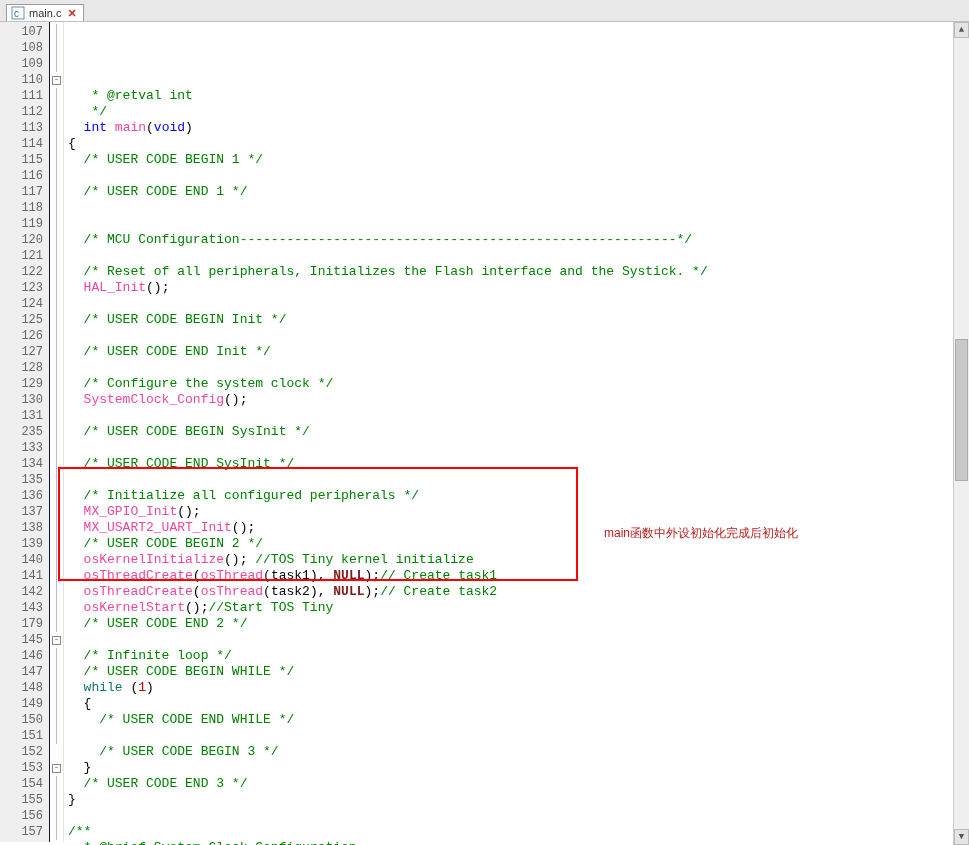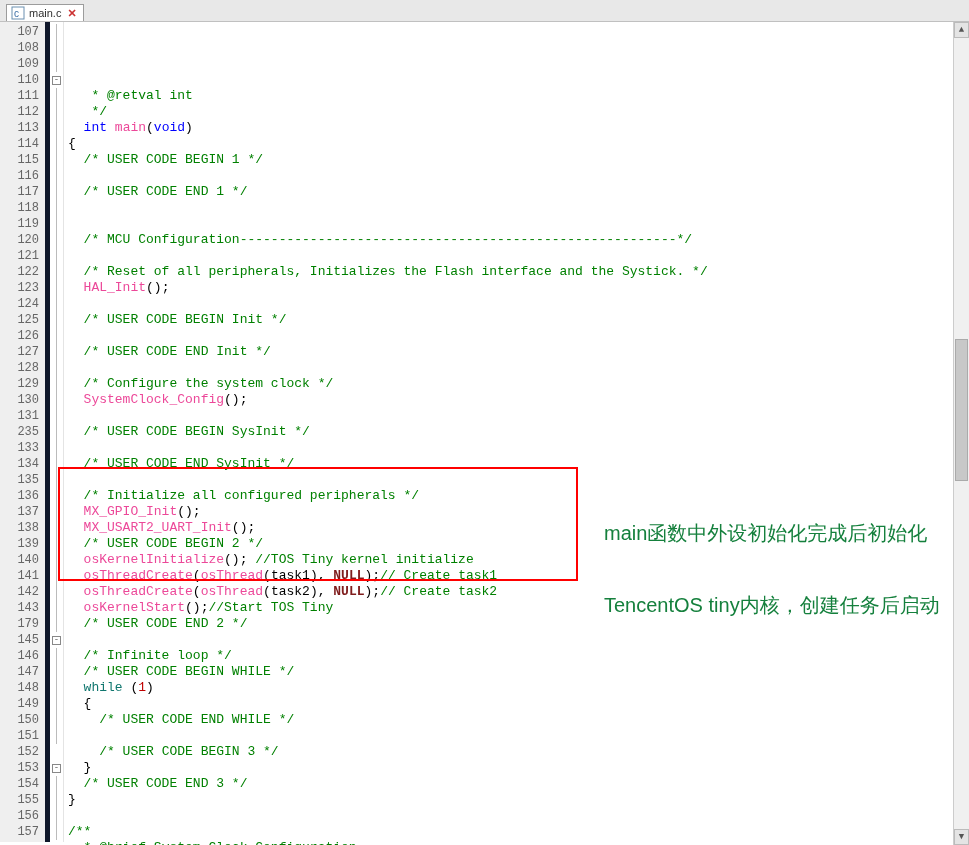--- a/index.html
+++ b/index.html
@@ -34,21 +34,21 @@
 .file-tab .icon { width: 14px; height: 14px; display: inline-flex; }
 .close-x { color: #cc3333; font-weight: bold; margin-left: 2px; }
 .editor {
   display: flex;
   height: 820px;
   position: relative;
 }
 .gutter {
   width: 50px;
   background: #efefef;
-  border-right: 5px solid #0f172a;
+  border-right: 1px solid #0f172a;
   color: #666;
   text-align: right;
   padding-right: 6px;
   font-size: 12px;
   line-height: 16px;
   padding-top: 2px;
 }
 .fold-col {
   width: 14px;
   background: #ffffff;
@@ -76,23 +76,23 @@
 .n { color: #c00000; }
 .kw2 { color: #7f1d1d; font-weight: bold; }
 .plain { color: #000000; }
 .redbox {
   position: absolute;
   border: 2px solid #ff0000;
   pointer-events: none;
 }
 .annotation {
   position: absolute;
-  color: #15803d;
+  color: #b91c1c;
   font-family: "Microsoft YaHei", "SimSun", sans-serif;
-  font-size: 20px;
+  font-size: 12px;
   line-height: 24px;
 }
 .scrollbar-v {
   position: absolute;
   right: 0;
   top: 22px;
   bottom: 0;
   width: 16px;
   background: #f0f0f0;
   border-left: 1px solid #ccc;
@@ -315,21 +315,20 @@
         <div class="ln"></div>
       </div>
       <div>
         <div class="ln"></div>
       </div>
     </div>
   <div class="code-area" id="codearea">
     <div class="redbox" id="redbox" style="top: 445px; left: -6px; width: 520px; height: 114px;"></div>
     <div class="annotation" id="annot" style="top: 451px; left: 540px;">
       <div>main函数中外设初始化完成后初始化</div>
-      <div>TencentOS tiny内核，创建任务后启动</div>
     </div>
   <div class="code-line"><span class="plain">   </span><span class="c">* </span><span class="c">@retval</span><span class="c"> int</span></div><div class="code-line"><span class="plain">   </span><span class="c">*/</span></div><div class="code-line"><span class="plain">  </span><span class="t">int</span><span class="plain"> </span><span class="fn">main</span><span class="plain">(</span><span class="t">void</span><span class="plain">)</span></div><div class="code-line"><span class="plain">{</span></div><div class="code-line"><span class="plain">  </span><span class="c">/* USER CODE BEGIN 1 */</span></div><div class="code-line"></div><div class="code-line"><span class="plain">  </span><span class="c">/* USER CODE END 1 */</span></div><div class="code-line"></div><div class="code-line"></div><div class="code-line"><span class="plain">  </span><span class="c">/* MCU Configuration--------------------------------------------------------*/</span></div><div class="code-line"></div><div class="code-line"><span class="plain">  </span><span class="c">/* Reset of all peripherals, Initializes the Flash interface and the Systick. */</span></div><div class="code-line"><span class="plain">  </span><span class="fn">HAL_Init</span><span class="plain">();</span></div><div class="code-line"></div><div class="code-line"><span class="plain">  </span><span class="c">/* USER CODE BEGIN Init */</span></div><div class="code-line"></div><div class="code-line"><span class="plain">  </span><span class="c">/* USER CODE END Init */</span></div><div class="code-line"></div><div class="code-line"><span class="plain">  </span><span class="c">/* Configure the system clock */</span></div><div class="code-line"><span class="plain">  </span><span class="fn">SystemClock_Config</span><span class="plain">();</span></div><div class="code-line"></div><div class="code-line"><span class="plain">  </span><span class="c">/* USER CODE BEGIN SysInit */</span></div><div class="code-line"></div><div class="code-line"><span class="plain">  </span><span class="c">/* USER CODE END SysInit */</span></div><div class="code-line"></div><div class="code-line"><span class="plain">  </span><span class="c">/* Initialize all configured peripherals */</span></div><div class="code-line"><span class="plain">  </span><span class="fn">MX_GPIO_Init</span><span class="plain">();</span></div><div class="code-line"><span class="plain">  </span><span class="fn">MX_USART2_UART_Init</span><span class="plain">();</span></div><div class="code-line"><span class="plain">  </span><span class="c">/* USER CODE BEGIN 2 */</span></div><div class="code-line"><span class="plain">  </span><span class="fn">osKernelInitialize</span><span class="plain">(); </span><span class="c">//TOS Tiny kernel initialize</span></div><div class="code-line"><span class="plain">  </span><span class="fn">osThreadCreate</span><span class="plain">(</span><span class="fn">osThread</span><span class="plain">(</span><span class="plain">task1</span><span class="plain">), </span><span class="kw2">NULL</span><span class="plain">);</span><span class="c">// Create task1</span></div><div class="code-line"><span class="plain">  </span><span class="fn">osThreadCreate</span><span class="plain">(</span><span class="fn">osThread</span><span class="plain">(</span><span class="plain">task2</span><span class="plain">), </span><span class="kw2">NULL</span><span class="plain">);</span><span class="c">// Create task2</span></div><div class="code-line"><span class="plain">  </span><span class="fn">osKernelStart</span><span class="plain">();</span><span class="c">//Start TOS Tiny</span></div><div class="code-line"><span class="plain">  </span><span class="c">/* USER CODE END 2 */</span></div><div class="code-line"></div><div class="code-line"><span class="plain">  </span><span class="c">/* Infinite loop */</span></div><div class="code-line"><span class="plain">  </span><span class="c">/* USER CODE BEGIN WHILE */</span></div><div class="code-line"><span class="plain">  </span><span class="k">while</span><span class="plain"> (</span><span class="n">1</span><span class="plain">)</span></div><div class="code-line"><span class="plain">  </span><span class="plain">{</span></div><div class="code-line"><span class="plain">    </span><span class="c">/* USER CODE END WHILE */</span></div><div class="code-line"></div><div class="code-line"><span class="plain">    </span><span class="c">/* USER CODE BEGIN 3 */</span></div><div class="code-line"><span class="plain">  </span><span class="plain">}</span></div><div class="code-line"><span class="plain">  </span><span class="c">/* USER CODE END 3 */</span></div><div class="code-line"><span class="plain">}</span></div><div class="code-line"></div><div class="code-line"><span class="c">/**</span></div><div class="code-line"><span class="plain">  </span><span class="c">* </span><span class="c">@brief</span><span class="c"> System Clock Configuration</span></div></div>
 </div>
 
 <div class="scrollbar-v">
   <div class="sb-btn">▲</div>
   <div class="sb-track">
     <div class="sb-thumb" id="sbthumb" style="top: 38%; height: 18%;"></div>
   </div>
   <div class="sb-btn" style="position:absolute;bottom:0;left:0;right:0;">▼</div>

